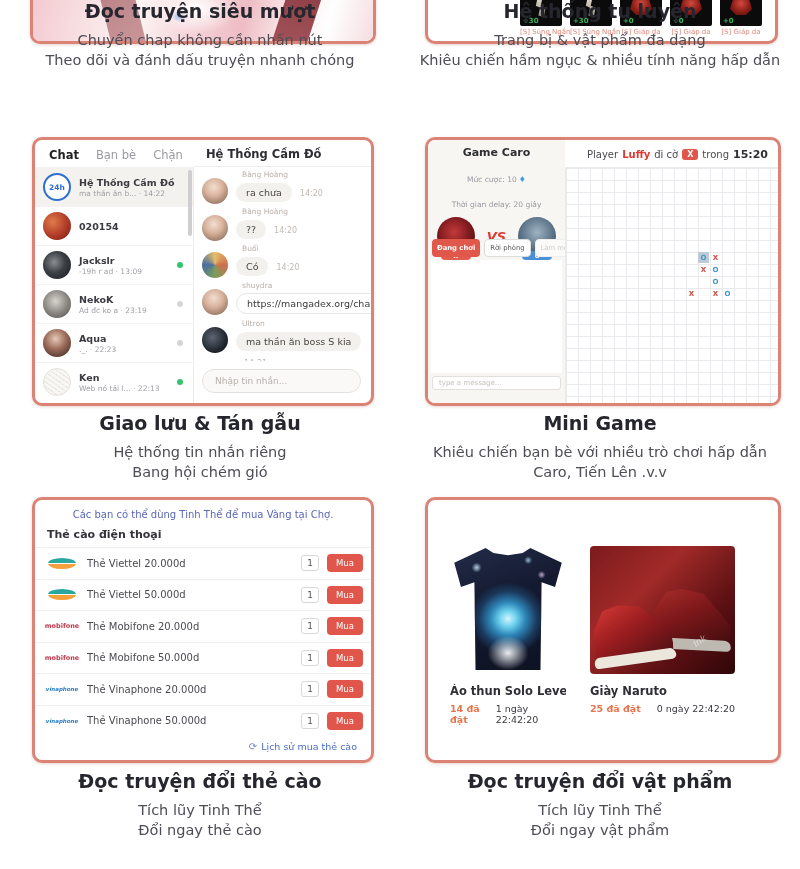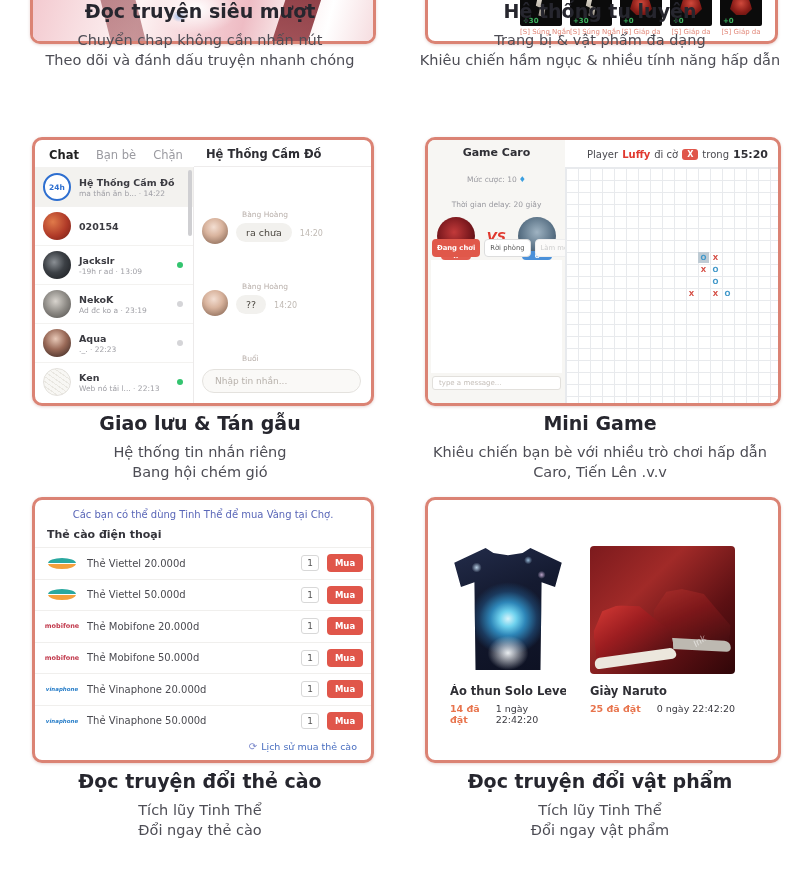--- a/index.html
+++ b/index.html
@@ -60,21 +60,21 @@
   .cinfo{min-width:0;}
   .cname{font-size:9.5px;font-weight:600;color:#3a3a40;white-space:nowrap;}
   .cprev{font-size:7.5px;color:#a0a0a6;margin-top:1px;white-space:nowrap;}
   .dot{position:absolute;right:10px;top:50%;margin-top:-3px;width:6px;height:6px;border-radius:50%;}
   .dot.online{background:#33c46f;} .dot.away{background:#d5d5d8;}
   .scrollbar{position:absolute;left:153px;top:30px;width:4px;height:66px;border-radius:2px;background:#cfcfd2;}
   .chat-right{position:absolute;left:159px;top:0;right:0;bottom:0;}
   .chat-header{position:absolute;top:7px;left:12px;font-size:11.5px;font-weight:700;color:#2e2e34;}
   .chat-hline{position:absolute;top:26px;left:0;right:0;height:1px;background:#eeecec;}
   .msg-list{position:absolute;top:30px;left:8px;right:0;bottom:42px;overflow:hidden;}
-  .msg{position:relative;padding-left:34px;margin-bottom:5px;min-height:32px;margin-top:40px;}
+  .msg{position:relative;padding-left:34px;margin-bottom:5px;min-height:32px;}
   .mav{position:absolute;left:0;top:8px;width:26px;height:26px;border-radius:50%;}
   .av-g1{background:radial-gradient(circle at 45% 35%,#f3ded2 0%,#d9b49e 40%,#7a5a48 100%);}
   .av-grp{background:conic-gradient(#e5c06a,#cf6d4e,#7a9e5a,#4a6da0,#e5c06a);}
   .av-dark{background:radial-gradient(circle at 40% 40%,#5c6672 0%,#232830 60%,#0d0f14 100%);}
   .sender{font-size:7.5px;color:#b9b0ab;margin:0 0 2px 6px;}
   .bubble{display:inline-block;background:#f2f1ee;border-radius:14px;padding:4px 10px;
           font-size:9.5px;color:#4a463f;white-space:nowrap;}
   .bubble.link{background:#fff;border:1px solid #e8e6e2;color:#3a3a3a;}
   .mtime{font-size:8px;color:#c0bab4;margin-left:8px;}
   .chat-input{position:absolute;left:8px;right:10px;bottom:10px;height:24px;box-sizing:border-box;
@@ -131,21 +131,21 @@
   .logo.viettel{height:12px;}
   .logo.viettel::before{content:"";width:28px;height:11px;border-radius:50%;
       background:linear-gradient(180deg,#2aa8a0 0 45%,#fff 45% 55%,#f5a03c 55% 100%);}
   .logo.mobifone{font-size:6.5px;font-weight:700;color:#c23b4e;}
   .logo.vinaphone{font-size:5.5px;font-style:italic;font-weight:700;color:#2a7fc9;}
   .sname{font-size:10px;color:#4a4a50;white-space:nowrap;}
   .flex1{flex:1;}
   .qty{width:18px;height:16px;box-sizing:border-box;border:1px solid #d8d8d8;border-radius:3px;
        text-align:center;font-size:9px;color:#555;margin-right:8px;background:#fff;padding:0;font-family:inherit;}
   .buy{width:36px;height:18px;background:#e0564a;border:none;border-radius:4px;color:#fff;
-       font-size:8.5px;font-weight:700;font-family:inherit;}
+       font-size:8.5px;font-weight:400;font-family:inherit;}
   .store-foot{position:absolute;right:14px;bottom:8px;font-size:9.5px;color:#4a6fc0;
        display:flex;align-items:center;gap:4px;}
   .hist-icon{font-size:10px;color:#7f8ccd;}
 
   
   .card-products{left:425px;top:497px;width:350px;height:260px;}
   .products{position:absolute;left:22px;top:46px;display:flex;gap:24px;}
   .product{position:relative;}
   .prod-tshirt{width:116px;} .prod-shoes{width:145px;}
   .part{height:128px;position:relative;}
@@ -301,20 +301,21 @@
             <div class="brow"><span class="bubble">ra chưa</span><span class="mtime">14:20</span></div>
           </div>
           <div class="msg">
             <div class="mav av-g1"></div>
             <div class="sender">Bàng Hoàng</div>
             <div class="brow"><span class="bubble">??</span><span class="mtime">14:20</span></div>
           </div>
           <div class="msg">
             <div class="mav av-grp"></div>
             <div class="sender">Buổi</div>
+            <div class="brow"><span class="bubble">Có</span><span class="mtime">14:20</span></div>
           </div>
           <div class="msg">
             <div class="mav av-g1"></div>
             <div class="sender">shuydra</div>
             <div class="brow"><span class="bubble link">https://mangadex.org/chapter</span></div>
           </div>
           <div class="msg">
             <div class="mav av-dark"></div>
             <div class="sender">Ultron</div>
             <div class="brow"><span class="bubble">ma thần ăn boss S kia</span><span class="mtime">14:21</span></div>

